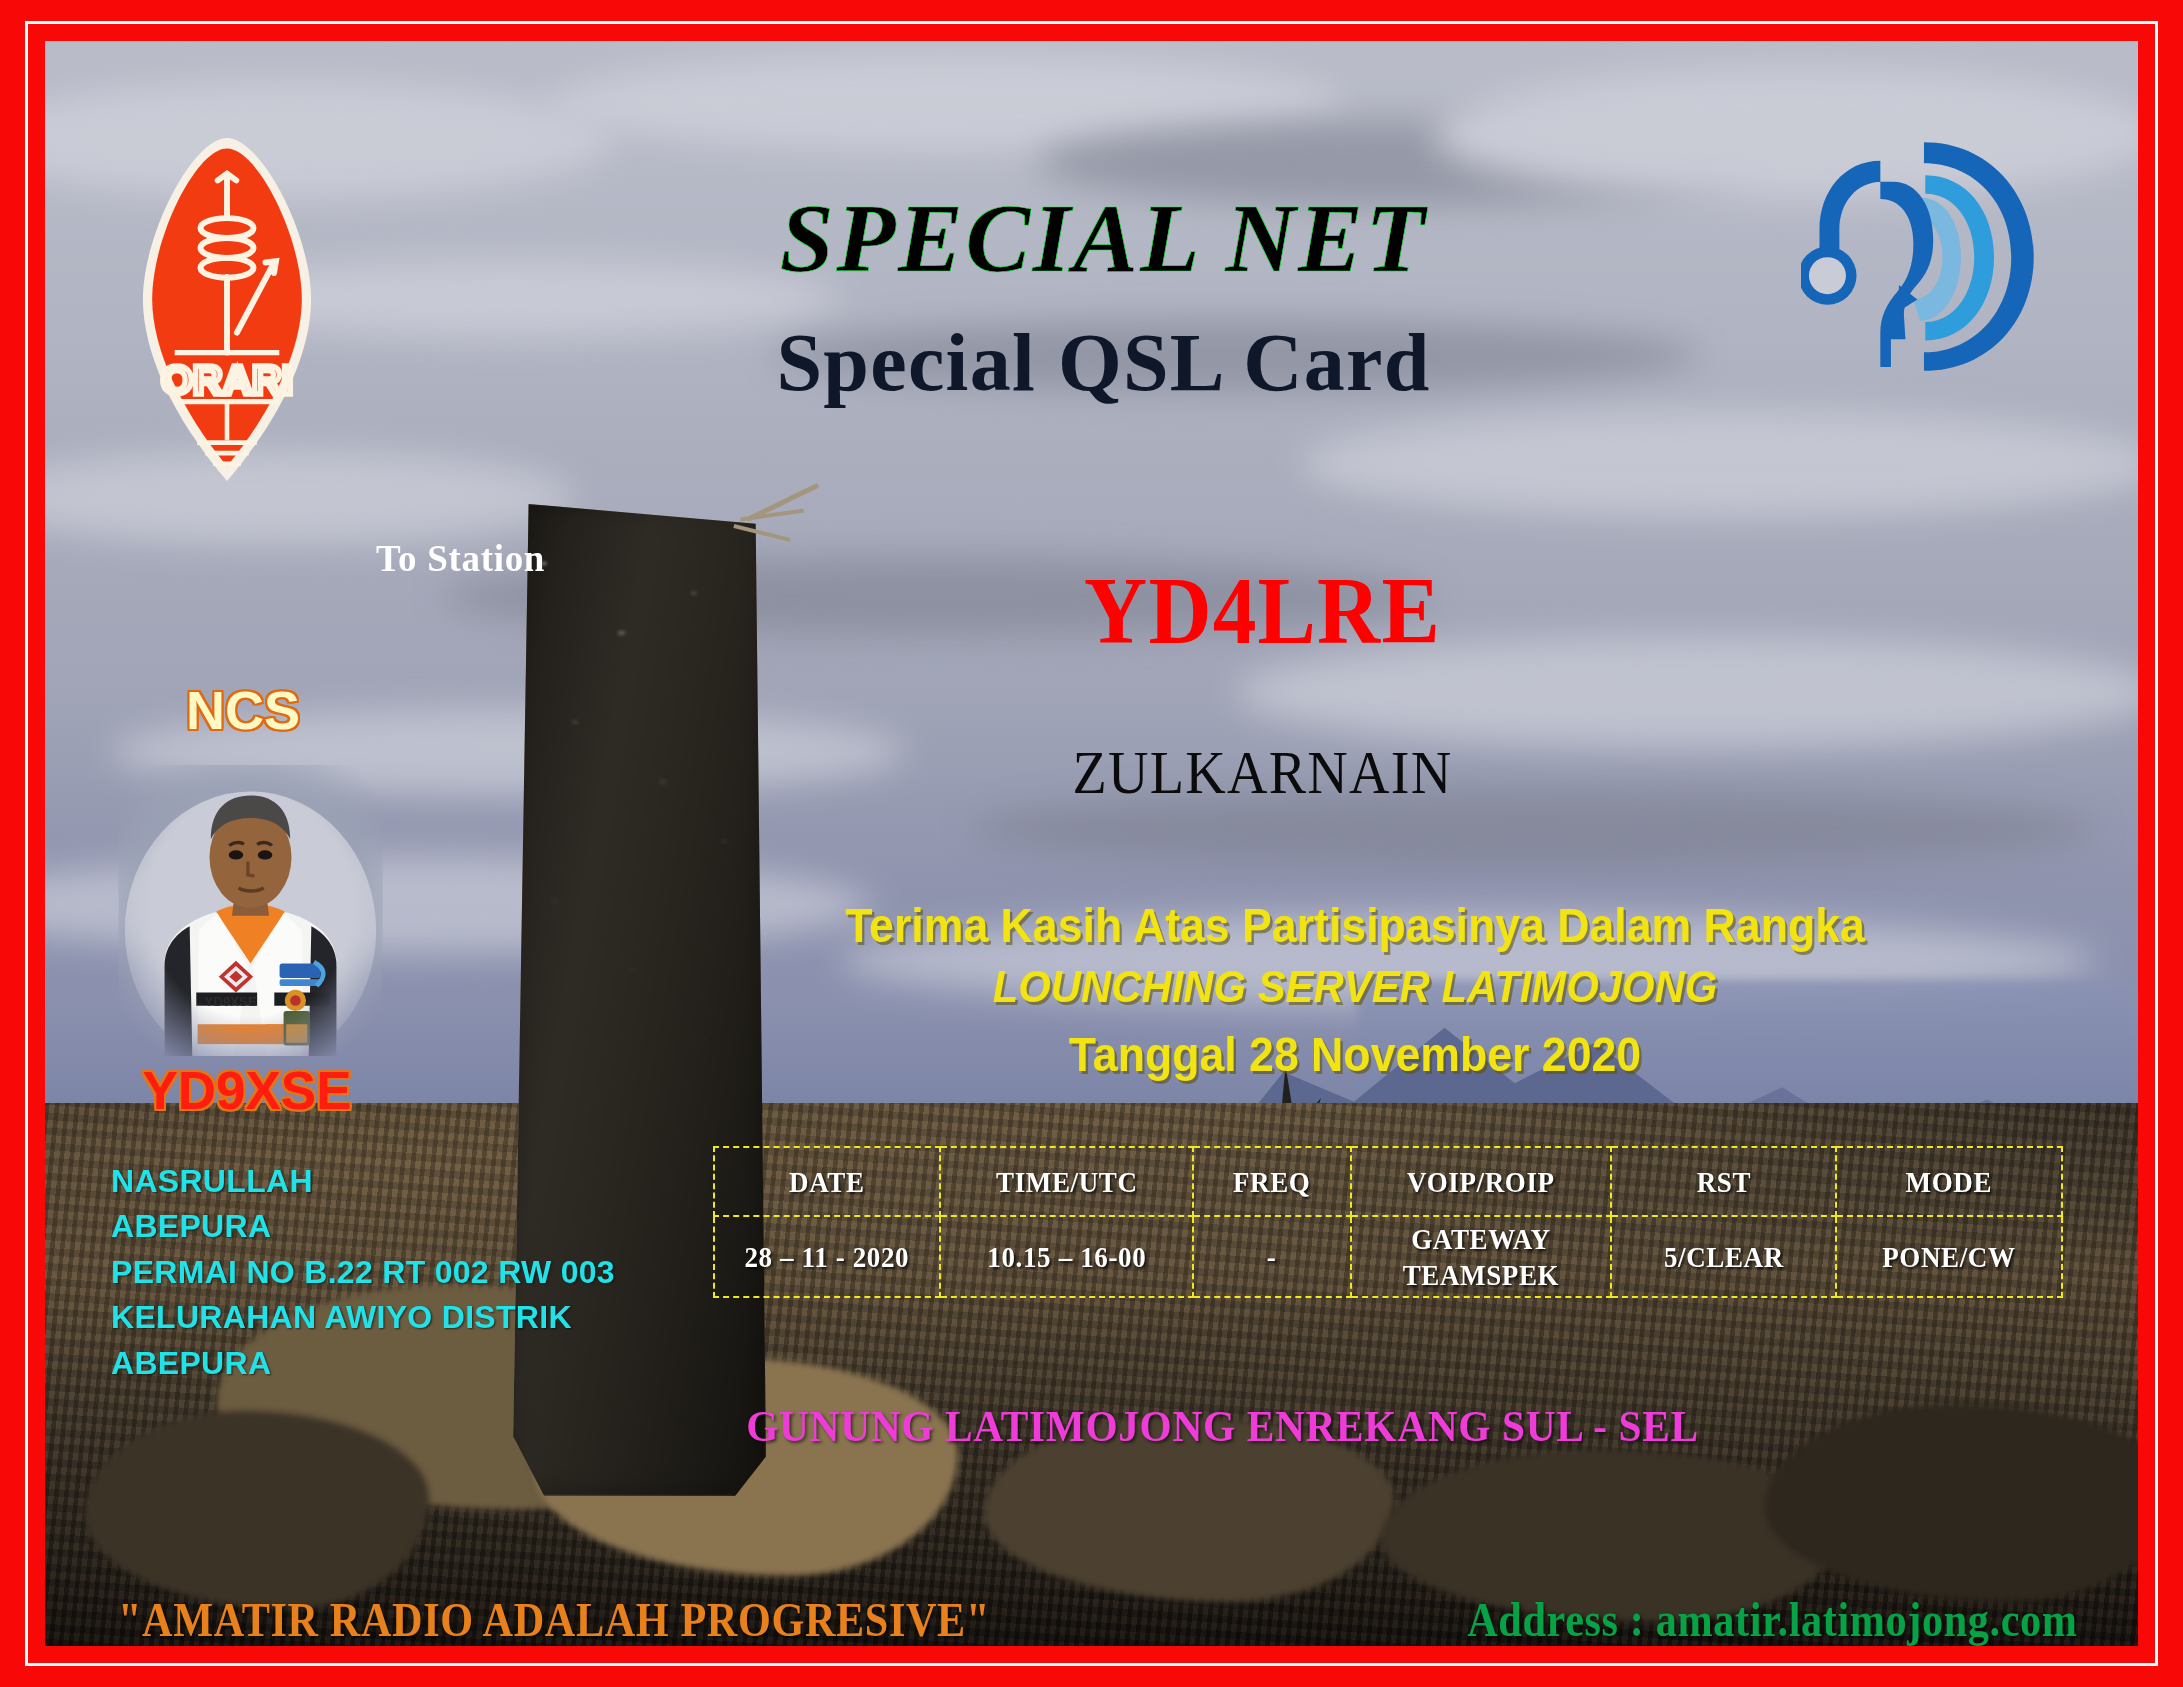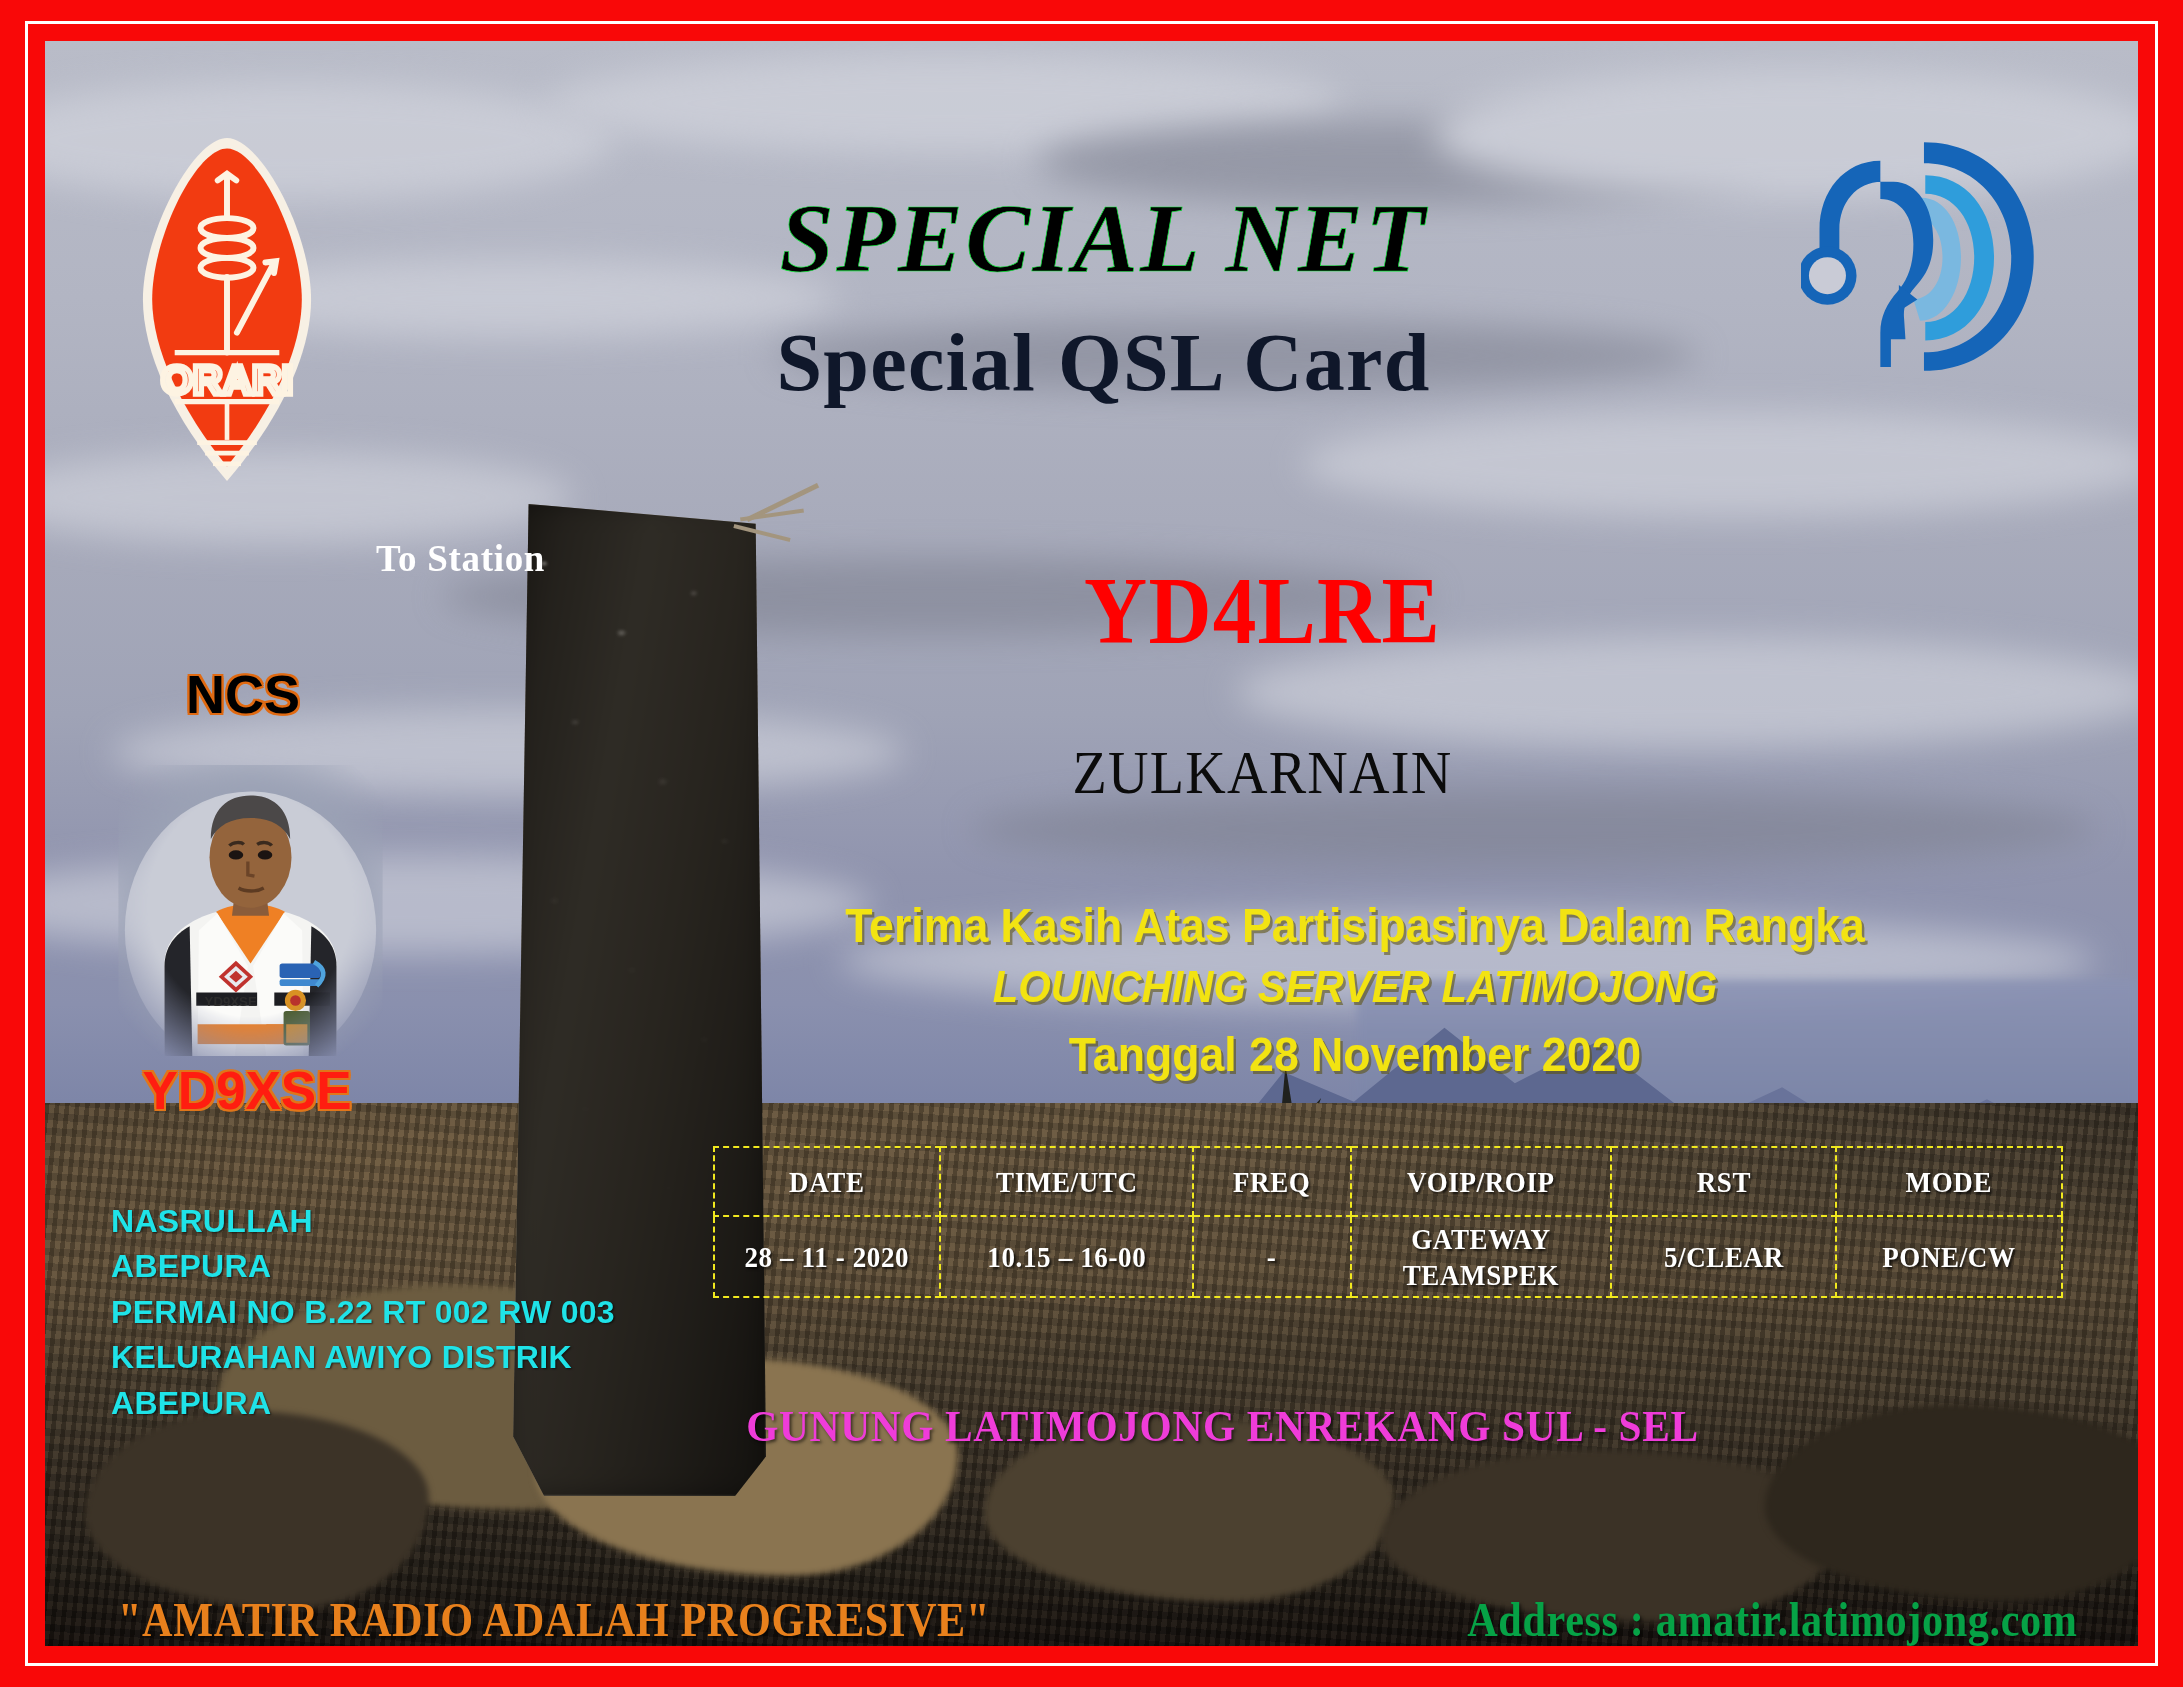--- a/index.html
+++ b/index.html
@@ -131,44 +131,43 @@
     font-family:"Liberation Sans", sans-serif; font-weight:bold;
     color:#f2e312; text-shadow:2.6px 2.6px 0 rgba(90,78,10,.55);
     letter-spacing:0px;
   }
   #thanks-1 { left:582px; top:857px; font-size:48px; transform:scaleX(.93); }
   #thanks-2 { left:582px; top:920px; font-size:45px; font-style:italic; transform:scaleX(.93); }
   #thanks-3 { left:582px; top:986px; font-size:48px; transform:scaleX(.93); }
 
   
   #ncs-label {
-    position:absolute; left:79px; top:622px; width:238px; text-align:center;
+    position:absolute; left:79px; top:638px; width:238px; text-align:center;
     font-family:"Liberation Sans", sans-serif; font-weight:bold; font-size:54px;
-    color:#000000; text-shadow:
+    color:#fef9c3; text-shadow:
       -2px 0 #e06a12, 2px 0 #e06a12, 0 -2px #e06a12, 0 2px #e06a12,
       -2px -2px #e06a12, 2px 2px #e06a12, 2px -2px #e06a12, -2px 2px #e06a12;
   }
   #ncs-photo {
     position:absolute; left:73px; top:724px; width:265px; height:291px;
     overflow:hidden;
   }
   #ncs-callsign {
     position:absolute; left:60px; top:1019px; width:284px; text-align:center;
     font-family:"Liberation Sans", sans-serif; font-weight:bold; font-size:53px;
     color:#ff1d10; text-shadow:
       -2px 0 #e0761a, 2px 0 #e0761a, 0 -2px #e0761a, 0 2px #e0761a,
       -2px -2px #e0761a, 2px 2px #e0761a, 2px -2px #e0761a, -2px 2px #e0761a;
   }
 
   #address-block {
     position:absolute; left:66px; top:1118px;
     font-family:"Liberation Sans", sans-serif; font-weight:bold; font-size:32px;
     color:#1fe3e8; line-height:1.42; letter-spacing:0.3px;
     text-shadow:1.3px 1.3px 2px rgba(0,0,0,.55);
-    margin-top:40px;
   }
 
   
   #log-table {
     position:absolute; left:668px; top:1105px; width:1350px;
     border-collapse:collapse;
   }
   #log-table th, #log-table td {
     border:2px dashed #f0e81e;
     font-family:"Liberation Serif", serif; font-weight:bold;

